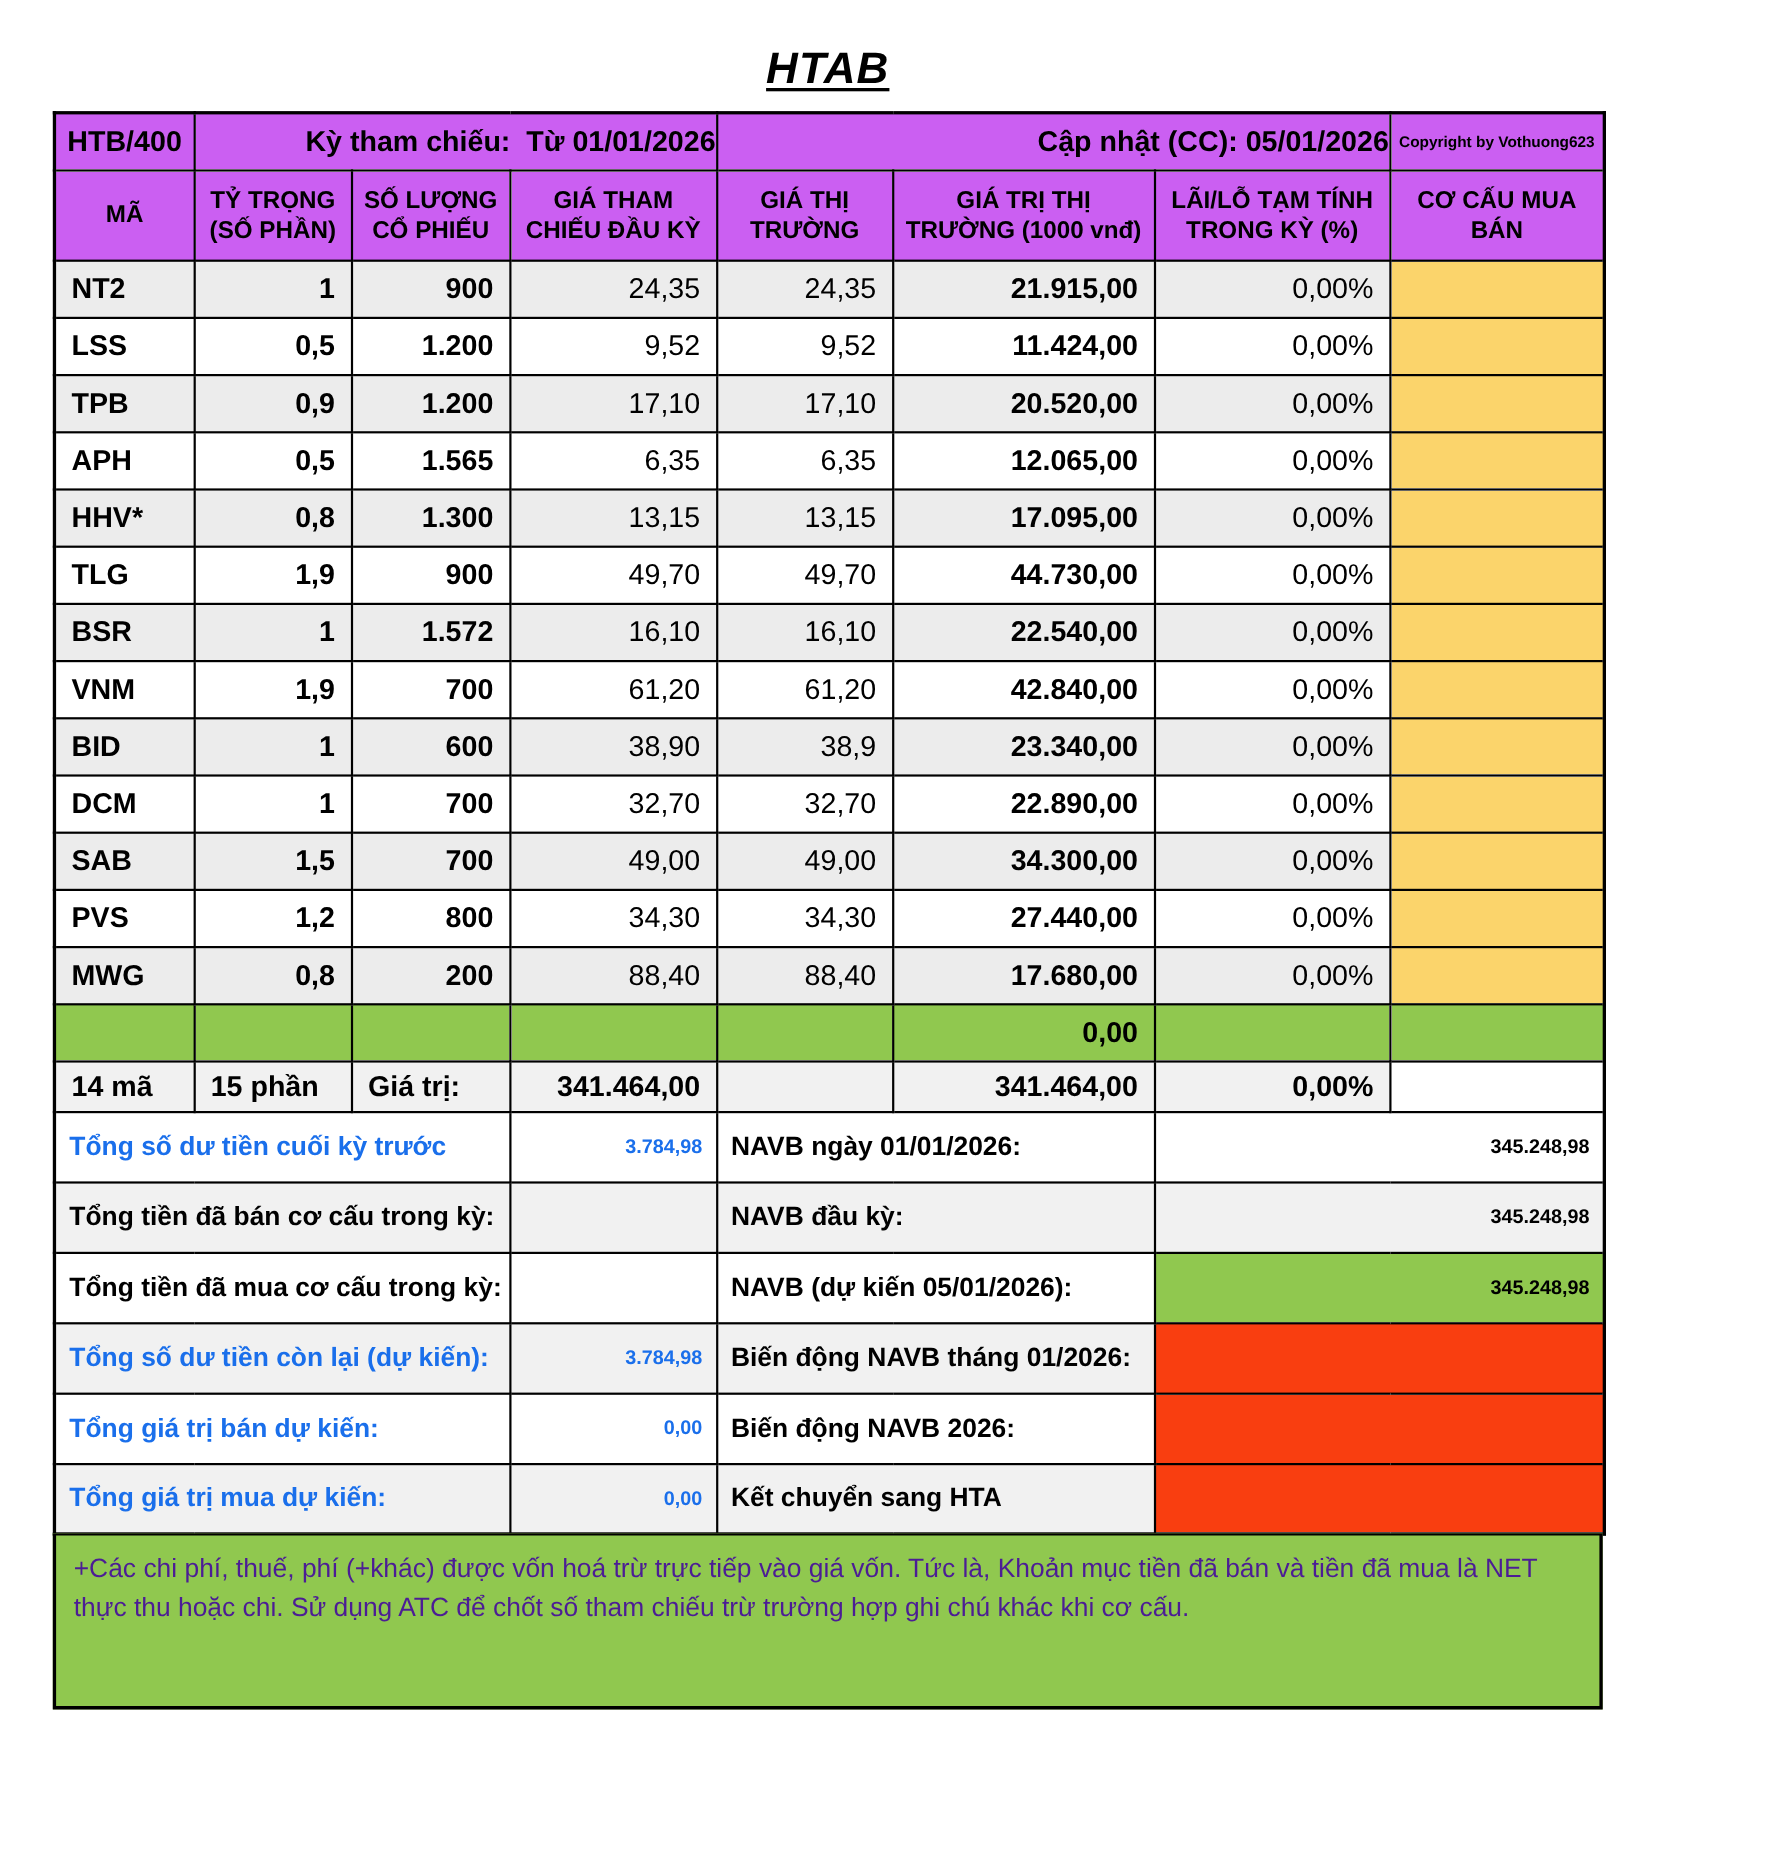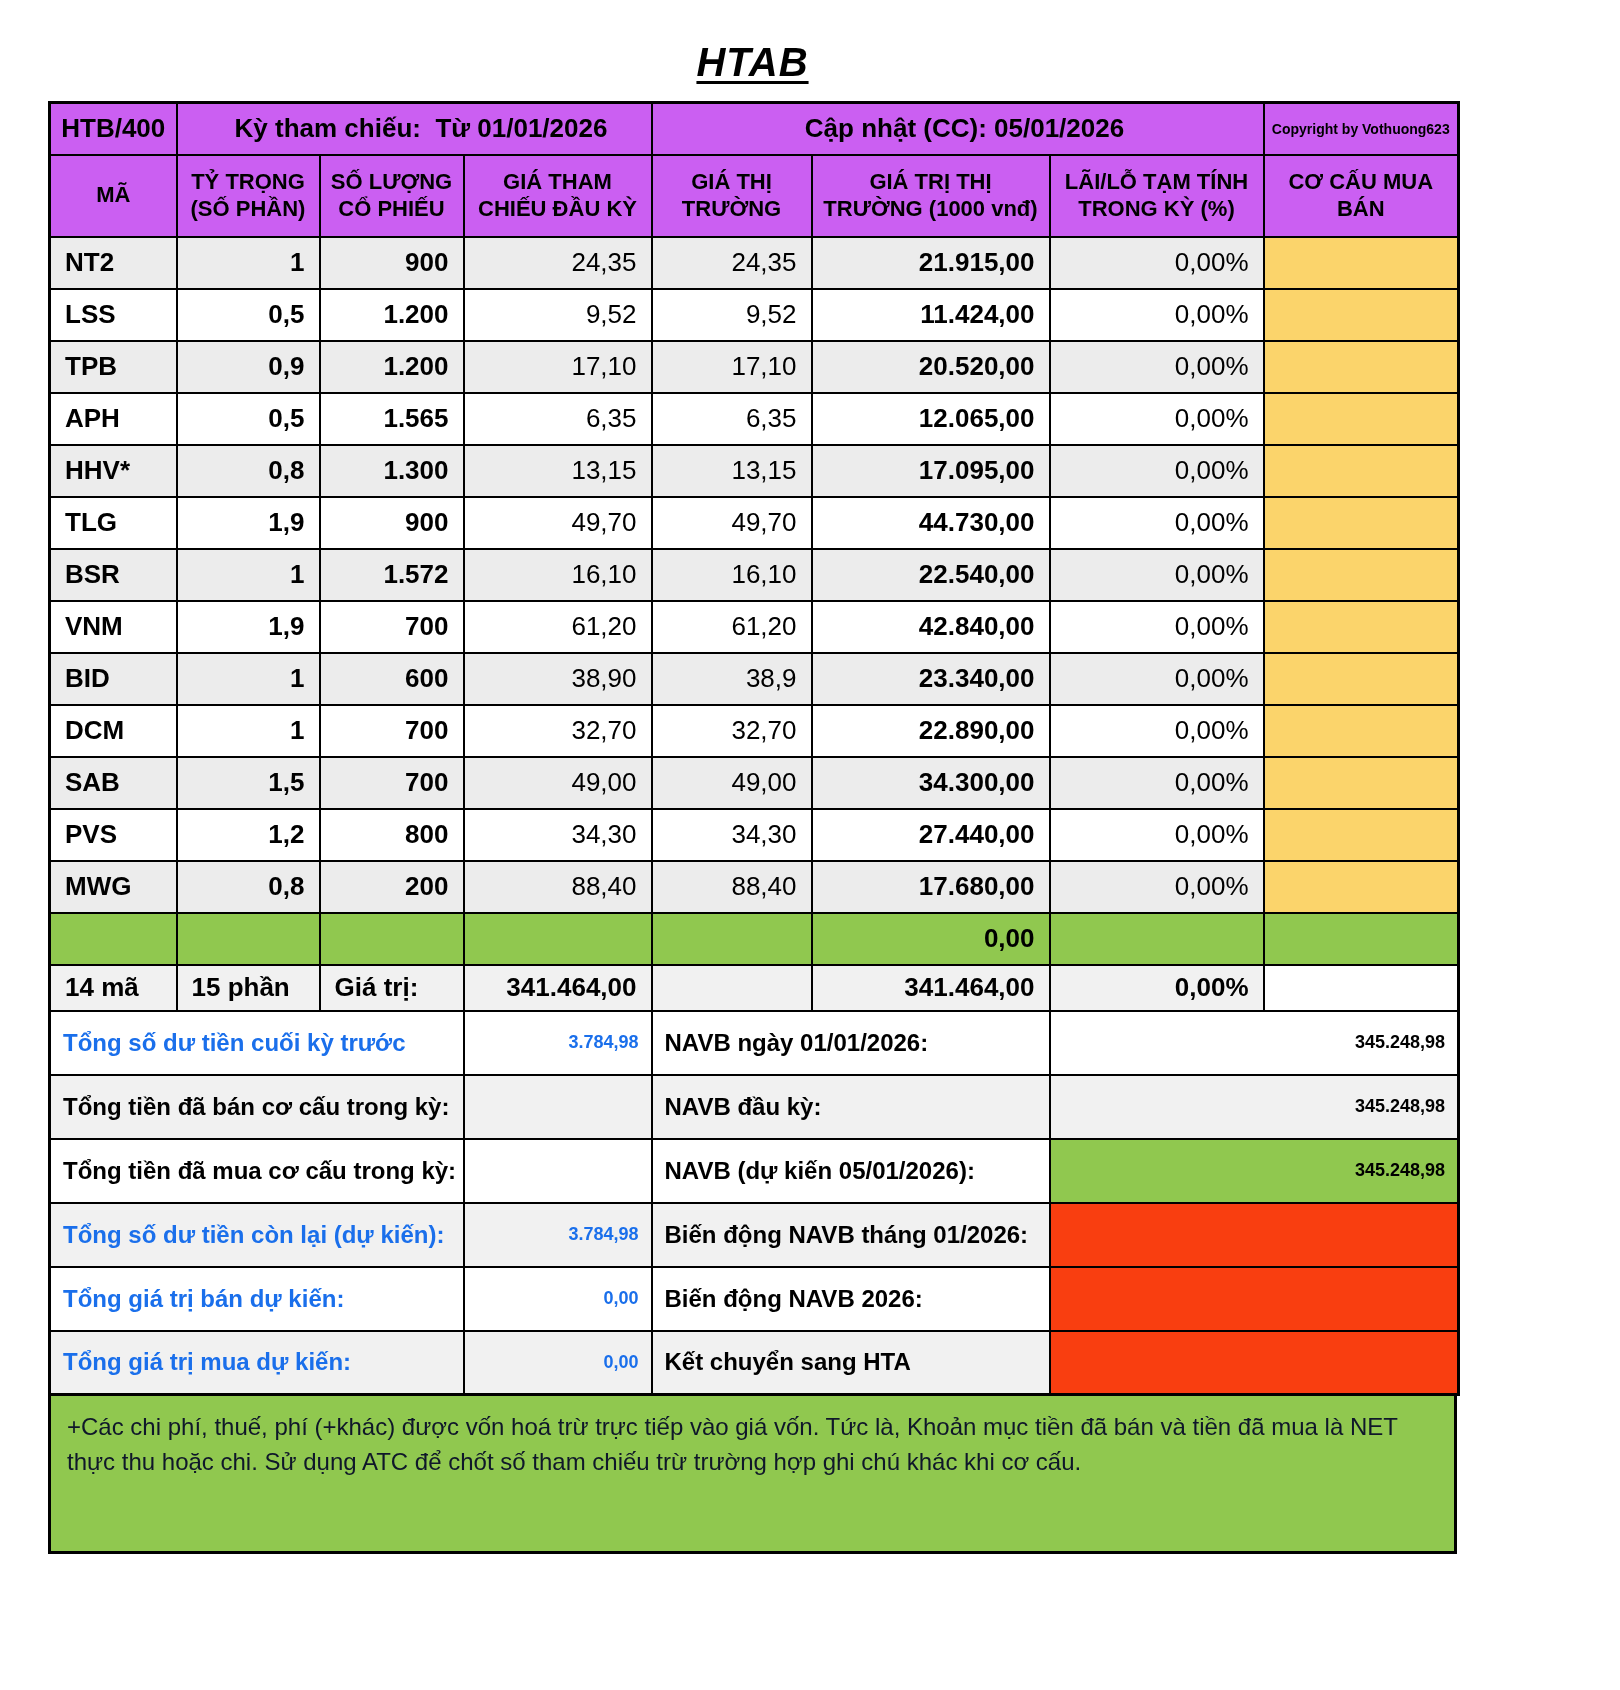--- a/index.html
+++ b/index.html
@@ -19,21 +19,21 @@
   }
   table.tbl {
     border-collapse:collapse; table-layout:fixed;
     width:1409px; border:3px solid #000;padding-left:24px;
   }
   .tbl th, .tbl td {
     border:2px solid #000; overflow:hidden;
     vertical-align:middle; background:#fff;
   }
   
-  .hdr-top td { background:var(--purple,#cb5ff2); font-weight:700; font-size:25px; height:50px; padding-left:14px; text-align:center; }
+  .hdr-top td { background:var(--purple,#cb5ff2); font-weight:700; font-size:25px; height:50px; padding-left:14px; text-align:right; }
   .hdr-top td.center { text-align:center; padding-left:0; }
   .hdr-top td.copyright { font-size:14px; font-weight:700; text-align:center; padding-left:0; }
   .hdr-cols th { background:var(--purple,#cb5ff2); font-weight:700; font-size:22px; line-height:1.22; height:82px; text-align:center; padding:4px 6px; }
   
   .tbl td { height:52px; font-size:26px; }
   td.c-ma   { font-weight:700; text-align:left; padding-left:14px; }
   td.c-num  { text-align:right; padding-right:14px; }
   td.c-bold { font-weight:700; }
   td.c-cocau { background:var(--orange,#fbd46b) !important; }
   tr.alt td { background:#ececec; }
@@ -47,21 +47,21 @@
   td.b-label { font-weight:700; text-align:left; padding-left:12px; font-size:24px; }
   td.b-val   { font-weight:700; text-align:right; padding-right:12px; font-size:18px; }
   .blue { color:var(--blue,#1a6feb); }
   td.bg-green { background:var(--green,#90c84f) !important; }
   td.bg-red   { background:var(--red,#f93e10) !important; }
   
   .note {
     width:1409px; min-height:160px;
     background:var(--green,#90c84f);
     border:3px solid #000; border-top-width:2px; margin-top:-2px;
-    font-size:24px; line-height:1.45; padding:14px 16px; color:#0f172a;
+    font-size:24px; line-height:1.45; padding:14px 16px; color:#4c1d95;
   }
 </style>
 </head>
 <body>
 
 <div class="content">
   <div class="page-title">HTAB</div>
 
   <table class="tbl">
     <colgroup>

